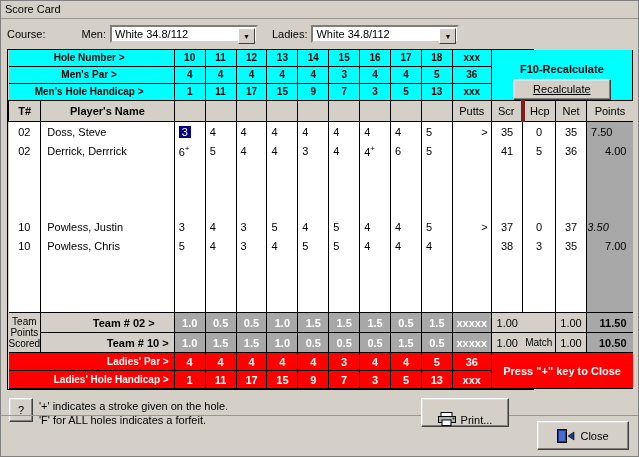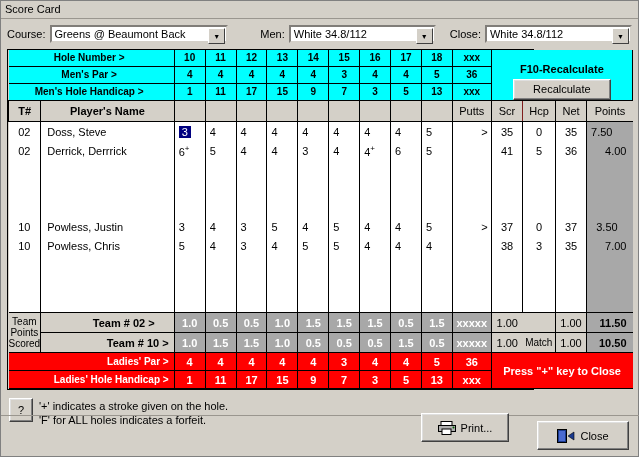--- a/index.html
+++ b/index.html
@@ -69,46 +69,42 @@
     background:#d4d0c8;
     border:1px solid #fff;
     border-right-color:#404040;border-bottom-color:#404040;
     box-shadow:inset -1px -1px 0 #808080, inset 1px 1px 0 #dfdfdf;
     font-size:11px;
     text-align:center;
     cursor:default;
   }
   .footnote{position:absolute;left:38px;top:398px;font-size:11px;line-height:14px;}
   .helpbtn{position:absolute;left:8px;top:397px;width:22px;height:22px;}
-  .printbtn{position:absolute;left:420px;top:412px;width:86px;height:27px;display:flex;align-items:center;justify-content:center;gap:5px;}
+  .printbtn{position:absolute;left:420px;top:397px;width:86px;height:27px;display:flex;align-items:flex-end;justify-content:center;gap:5px;}
   .closebtn{position:absolute;left:536px;top:420px;width:90px;height:27px;display:flex;align-items:center;justify-content:center;gap:5px;}
   .sep{position:absolute;left:0;top:414px;width:639px;height:1px;background:#9a968f;}
   .smallsup{font-size:8px;vertical-align:super;}
 </style>
 </head>
 <body>
 
 <div class="win">
 
   <div class="titlebar">
     <span>Score Card</span>
   </div>
 
   <div class="topbar">
     <span class="lbl">Course:</span>
-    <div class="combo" style="width:180px;">
-      <span>Greens @ Beaumont Back</span>
-      <span class="arrow">▼</span>
-    </div>
     <span class="lbl" style="margin-left:32px;">Men:</span>
     <div class="combo" style="width:148px;">
       <span>White   34.8/112</span>
       <span class="arrow">▼</span>
     </div>
-    <span class="lbl" style="margin-left:14px;">Close:</span>
+    <span class="lbl" style="margin-left:14px;">Ladies:</span>
     <div class="combo" style="width:148px;">
       <span>White   34.8/112</span>
       <span class="arrow">▼</span>
     </div>
   </div>
 
   <div class="grid">
     <table id="maintable" style="width:625px;">
       <colgroup>
         <col style="width:26px">
@@ -136,21 +132,21 @@
             <td class="cyan" style="border-right:1px solid #000;border-bottom:1px solid #000;font-weight:bold;">12</td>
             <td class="cyan" style="border-right:1px solid #000;border-bottom:1px solid #000;font-weight:bold;">13</td>
             <td class="cyan" style="border-right:1px solid #000;border-bottom:1px solid #000;font-weight:bold;">14</td>
             <td class="cyan" style="border-right:1px solid #000;border-bottom:1px solid #000;font-weight:bold;">15</td>
             <td class="cyan" style="border-right:1px solid #000;border-bottom:1px solid #000;font-weight:bold;">16</td>
             <td class="cyan" style="border-right:1px solid #000;border-bottom:1px solid #000;font-weight:bold;">17</td>
             <td class="cyan" style="border-right:1px solid #000;border-bottom:1px solid #000;font-weight:bold;">18</td>
             <td class="cyan" style="border-right:1px solid #000;border-bottom:1px solid #000;font-weight:bold;">xxx</td>
             <td class="cyan" colspan="5" rowspan="3" style="border-bottom:1px solid #000;text-align:center;vertical-align:top;padding-top:13px;">
               <div style="font-weight:bold;font-size:11px;">F10-Recalculate</div>
-              <div class="btn" style="margin:4px auto 0;width:96px;height:19px;line-height:19px;">Recalculate</div>
+              <div class="btn" style="margin:4px auto 0;width:96px;height:19px;line-height:19px;text-decoration:underline;">Recalculate</div>
             </td>
           </tr>
           <tr class="hdrrow">
             <td class="cyan rlabel" colspan="2" style="border-right:1px solid #000;border-bottom:1px solid #000;font-weight:bold;">Men's Par &gt;</td>
             <td class="cyan" style="border-right:1px solid #000;border-bottom:1px solid #000;font-weight:bold;">4</td>
             <td class="cyan" style="border-right:1px solid #000;border-bottom:1px solid #000;font-weight:bold;">4</td>
             <td class="cyan" style="border-right:1px solid #000;border-bottom:1px solid #000;font-weight:bold;">4</td>
             <td class="cyan" style="border-right:1px solid #000;border-bottom:1px solid #000;font-weight:bold;">4</td>
             <td class="cyan" style="border-right:1px solid #000;border-bottom:1px solid #000;font-weight:bold;">4</td>
             <td class="cyan" style="border-right:1px solid #000;border-bottom:1px solid #000;font-weight:bold;">3</td>
@@ -178,21 +174,21 @@
             <td class="grayhdr" style="border-bottom:1px solid #000;border-right:1px solid #000;"></td>
             <td class="grayhdr" style="border-bottom:1px solid #000;border-right:1px solid #000;"></td>
             <td class="grayhdr" style="border-bottom:1px solid #000;border-right:1px solid #000;"></td>
             <td class="grayhdr" style="border-bottom:1px solid #000;border-right:1px solid #000;"></td>
             <td class="grayhdr" style="border-bottom:1px solid #000;border-right:1px solid #000;"></td>
             <td class="grayhdr" style="border-bottom:1px solid #000;border-right:1px solid #000;"></td>
             <td class="grayhdr" style="border-bottom:1px solid #000;border-right:1px solid #000;"></td>
             <td class="grayhdr" style="border-bottom:1px solid #000;border-right:1px solid #000;"></td>
             <td class="grayhdr" style="border-bottom:1px solid #000;border-right:1px solid #000;"></td>
             <td class="grayhdr" style="border-bottom:1px solid #000;border-right:1px solid #000;text-align:center;">Putts</td>
-            <td class="grayhdr" style="border-bottom:1px solid #000;border-right:1px solid #7f1d1d;text-align:center;">Scr</td>
+            <td class="grayhdr" style="border-bottom:1px solid #000;border-right:4px solid #7f1d1d;text-align:center;">Scr</td>
             <td class="grayhdr" style="border-bottom:1px solid #000;border-right:1px solid #000;text-align:center;">Hcp</td>
             <td class="grayhdr" style="border-bottom:1px solid #000;border-right:1px solid #000;text-align:center;">Net</td>
             <td class="grayhdr" style="border-bottom:1px solid #000;text-align:center;">Points</td>
           </tr>
           <tr>
             <td class="wcell" style="border-right:1px solid #000;text-align:center;height:19px;">02</td>
             <td class="wcell" style="border-right:1px solid #000;padding-left:6px;">Doss, Steve</td>
             <td style="border-right:1px solid #000;padding-left:4px;background:#fff;color:#000;"><span style="background:#000080;color:#fff;padding:0 3px;">3</span></td>
             <td style="border-right:1px solid #000;padding-left:4px;background:#fff;">4</td>
             <td style="border-right:1px solid #000;padding-left:4px;background:#fff;">4</td>
@@ -289,21 +285,21 @@
             <td style="border-right:1px solid #000;padding-left:4px;background:#fff;">5</td>
             <td style="border-right:1px solid #000;padding-left:4px;background:#fff;">4</td>
             <td style="border-right:1px solid #000;padding-left:4px;background:#fff;">5</td>
             <td style="border-right:1px solid #000;padding-left:4px;background:#fff;">4</td>
             <td style="border-right:1px solid #000;padding-left:4px;background:#fff;">4</td>
             <td style="border-right:1px solid #000;padding-left:4px;background:#fff;">5</td>
             <td class="wcell" style="border-right:1px solid #000;text-align:right;padding-right:3px;">&gt;</td>
             <td class="wcell" style="border-right:1px solid #000;text-align:center;">37</td>
             <td class="wcell" style="border-right:1px solid #000;text-align:center;">0</td>
             <td class="wcell" style="border-right:1px solid #000;text-align:center;">37</td>
-            <td class="graycell" style="text-align:center;padding-right:6px;">3.50</td>
+            <td class="graycell" style="text-align:left;padding-right:6px;font-style:italic;">3.50</td>
           </tr>
           <tr>
             <td class="wcell" style="border-right:1px solid #000;text-align:center;height:19px;">10</td>
             <td class="wcell" style="border-right:1px solid #000;padding-left:6px;">Powless, Chris</td>
             <td style="border-right:1px solid #000;padding-left:4px;background:#fff;">5</td>
             <td style="border-right:1px solid #000;padding-left:4px;background:#fff;">4</td>
             <td style="border-right:1px solid #000;padding-left:4px;background:#fff;">3</td>
             <td style="border-right:1px solid #000;padding-left:4px;background:#fff;">4</td>
             <td style="border-right:1px solid #000;padding-left:4px;background:#fff;">5</td>
             <td style="border-right:1px solid #000;padding-left:4px;background:#fff;">5</td>

